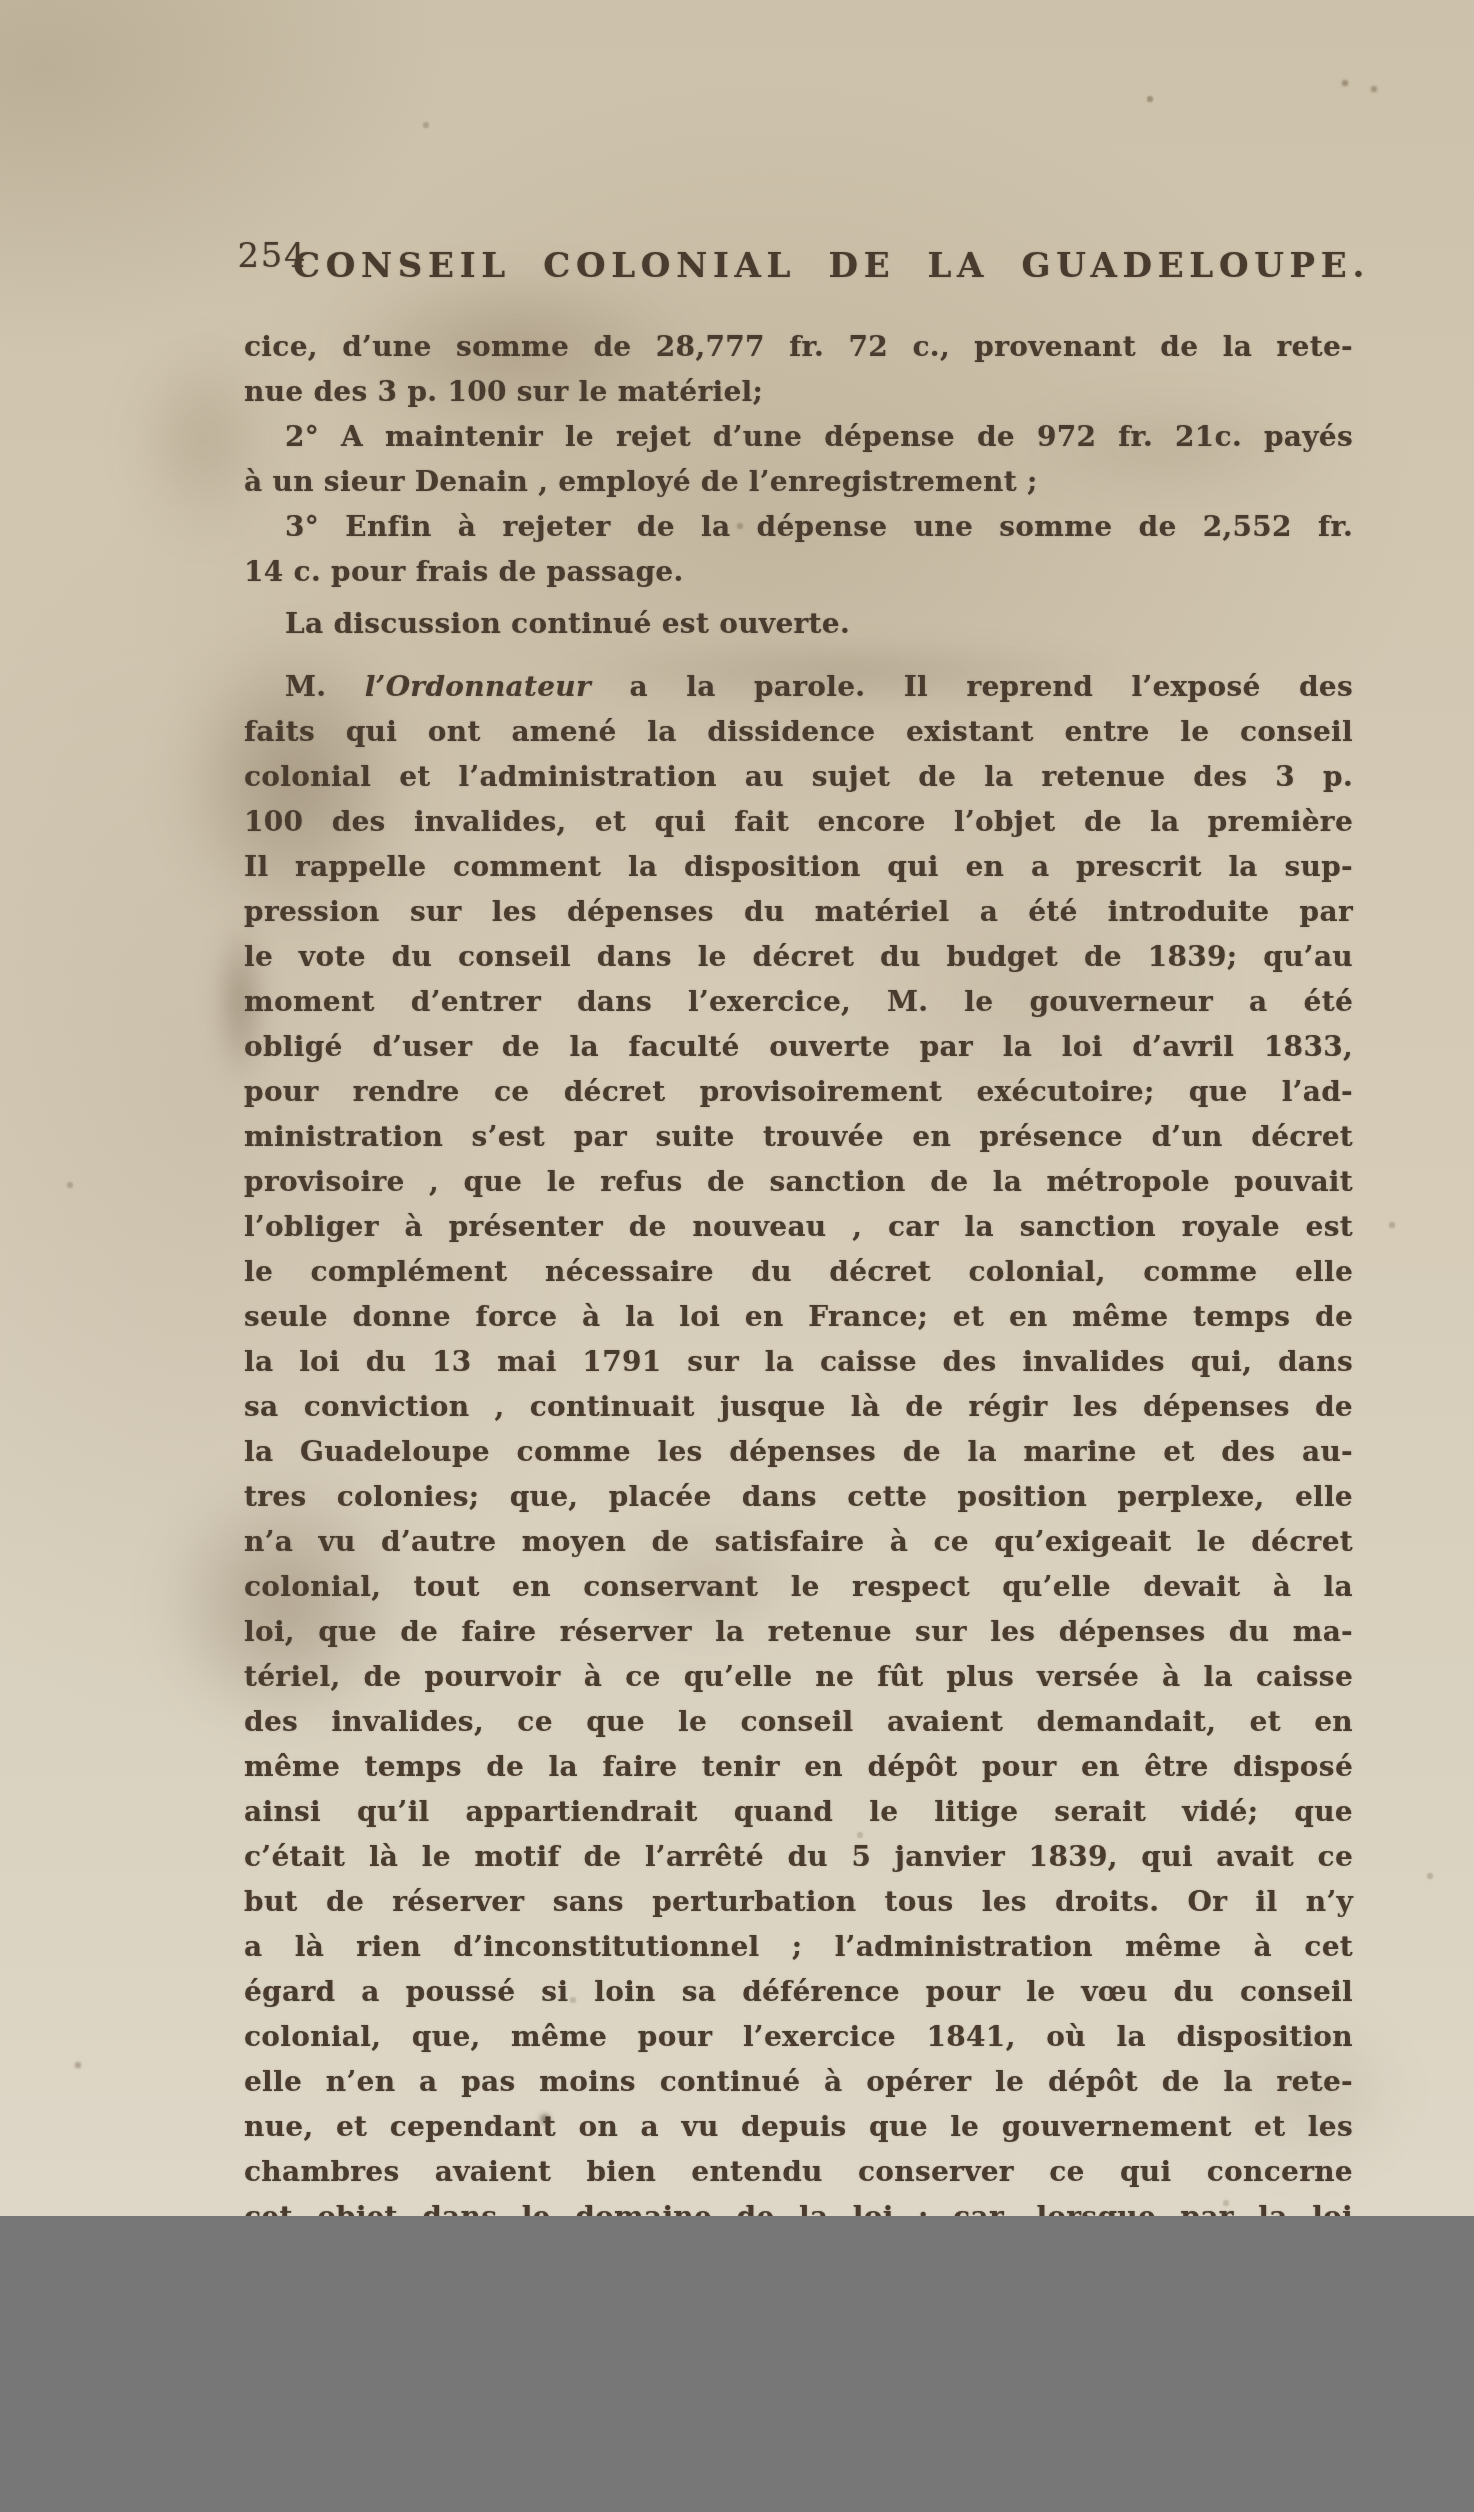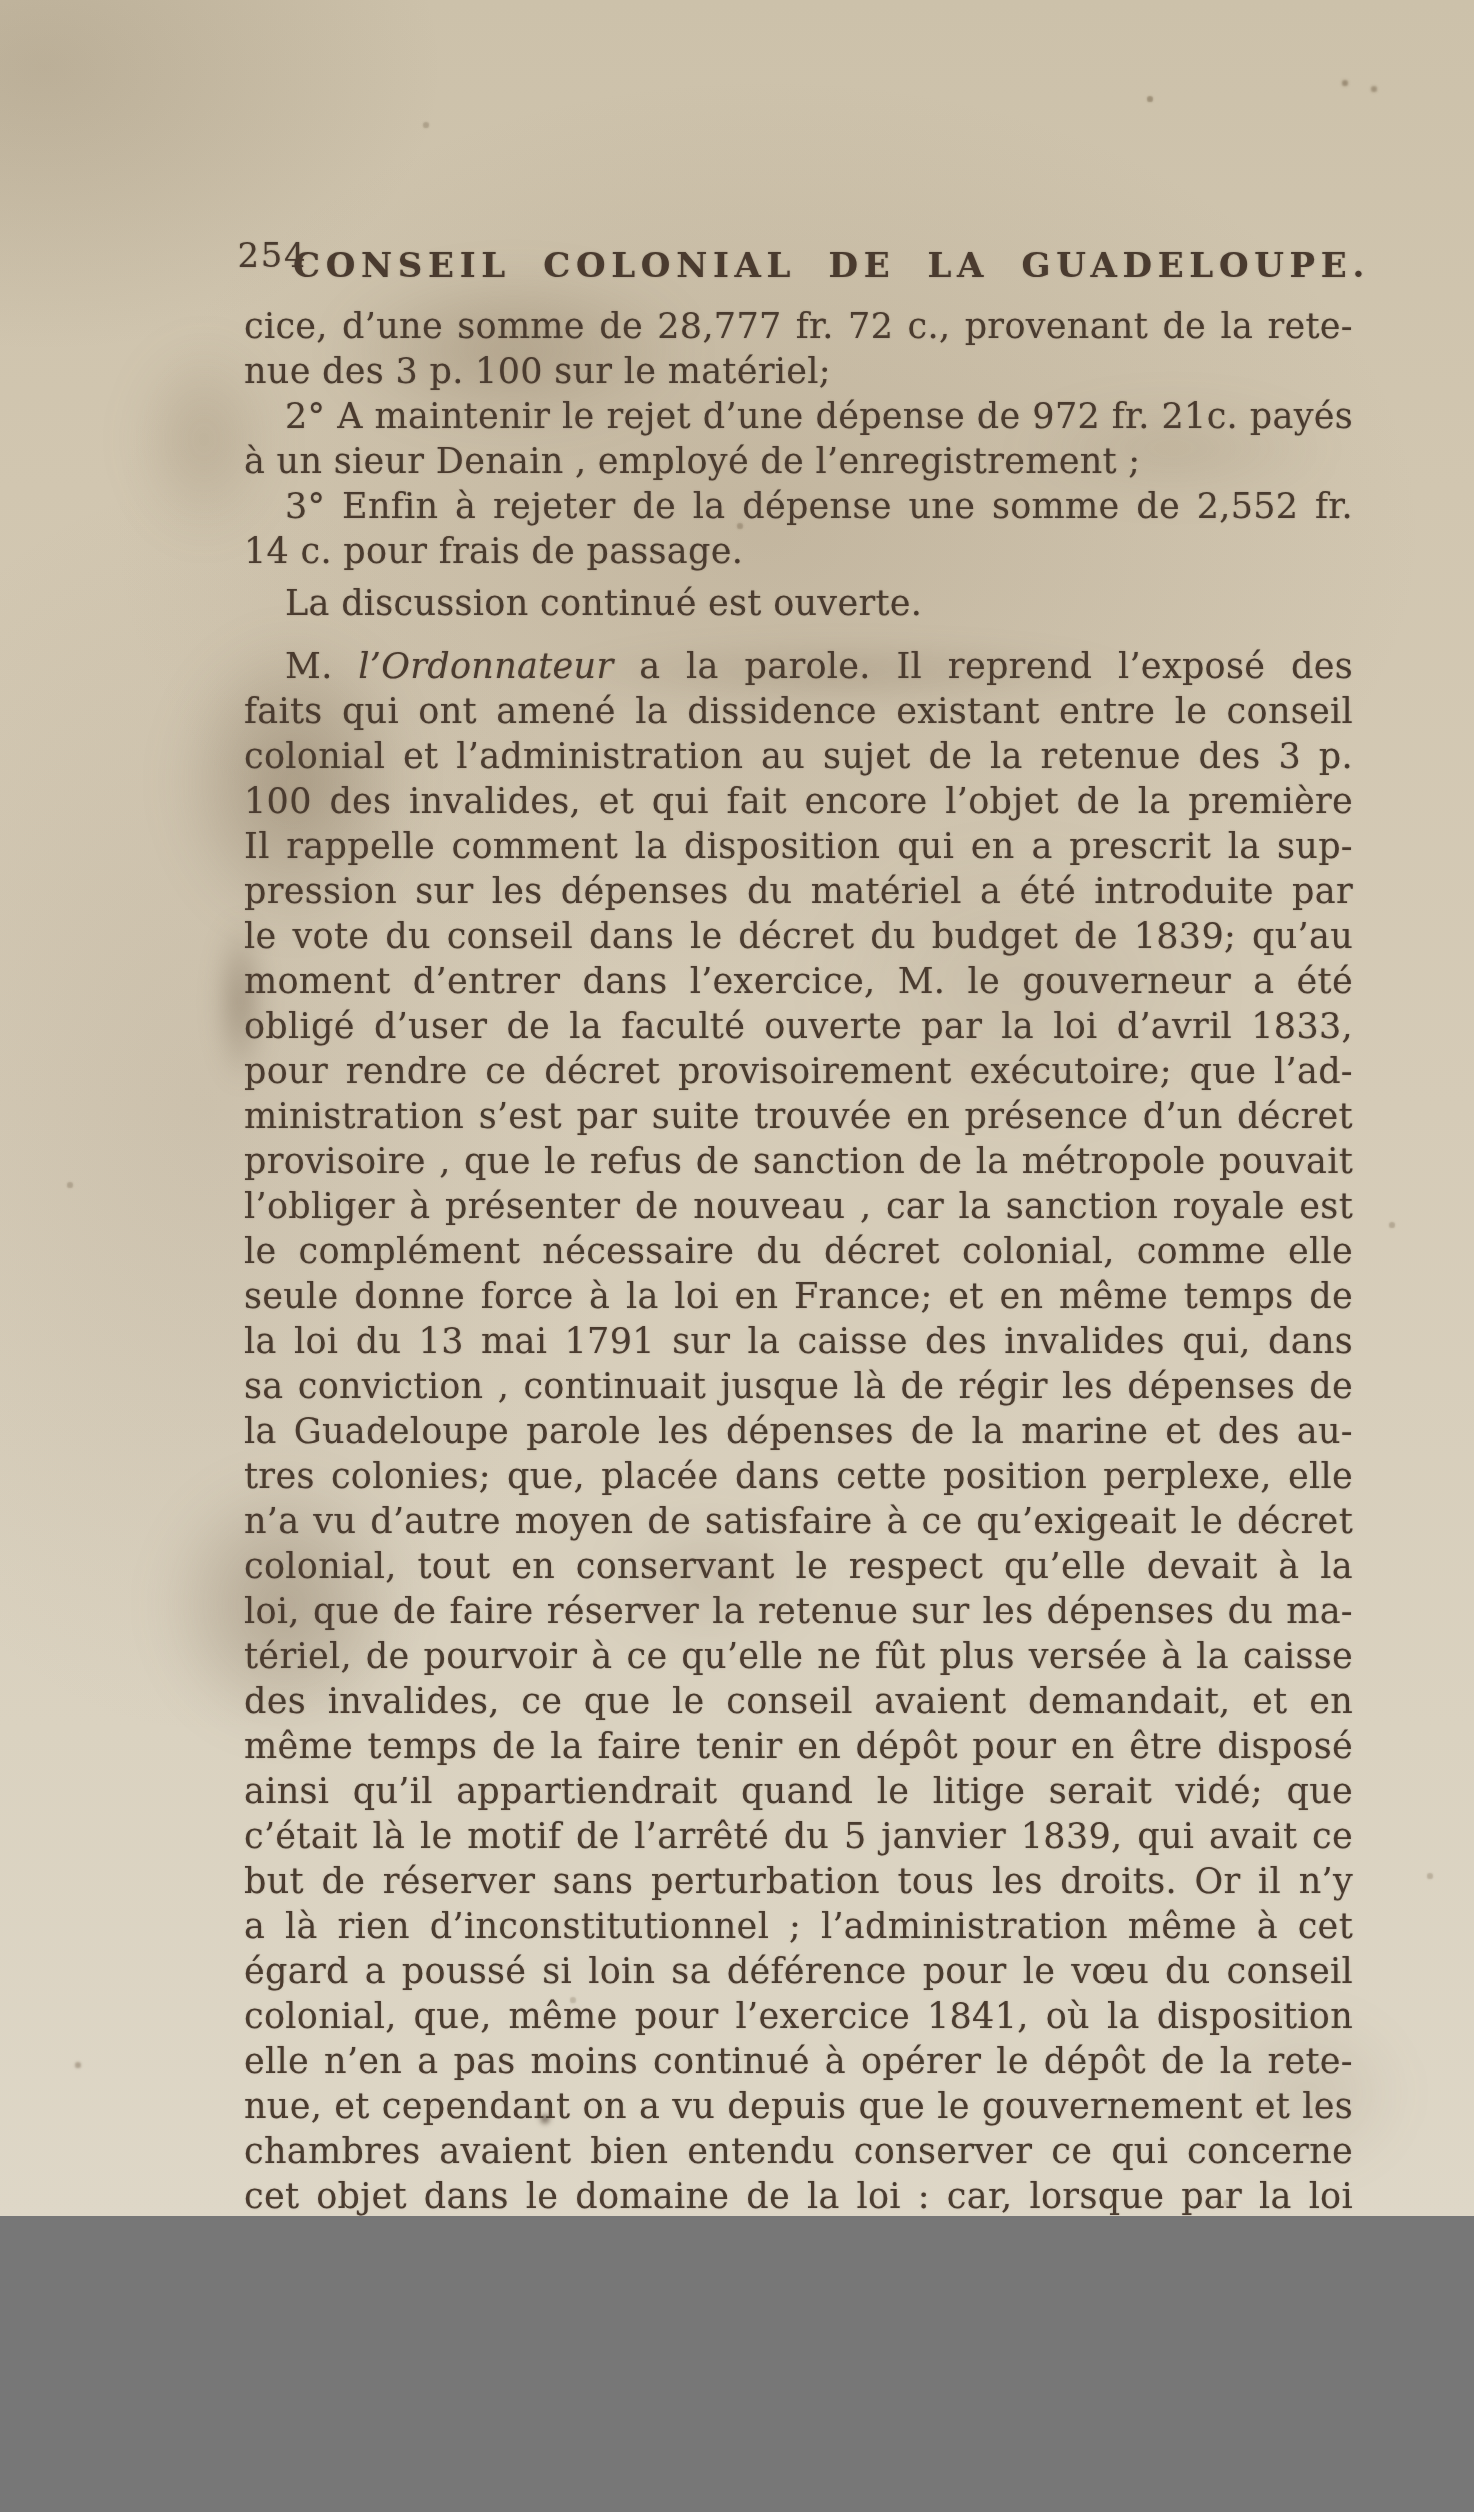--- a/index.html
+++ b/index.html
@@ -57,23 +57,24 @@
   }
   .runtitle{
     position:absolute;left:33px;right:-33px;top:9.8px;
     text-align:center;
     font-size:34px;font-weight:700;
     letter-spacing:5.7px;word-spacing:14.7px;
     text-shadow:0 0 1.6px rgba(74,59,47,0.45);
   }
   
   .textblock{
-    position:absolute;left:244px;top:304px;width:1109px;
-    font-size:35px;line-height:45px;letter-spacing:0.3px;
+    position:absolute;left:244px;top:324px;width:1109px;
+    font-size:28px;line-height:45px;letter-spacing:0.3px;
     text-shadow:0 0 1.6px rgba(74,59,47,0.40);
+    font-weight:bold;
   }
   .para{margin:0;}
   .textblock .para:nth-of-type(4){margin-top:6.5px;}
   .textblock .para:nth-of-type(5){margin-top:18px;}
   .line{text-align:justify;text-align-last:justify;}
   .line.last{text-align-last:left;}
   .line.ind{text-indent:41px;}
   .line i{font-style:italic;}
 </style>
 </head>
@@ -128,21 +129,21 @@
         <div class="line">moment d’entrer dans l’exercice, M. le gouverneur a été</div>
         <div class="line">obligé d’user de la faculté ouverte par la loi d’avril 1833,</div>
         <div class="line">pour rendre ce décret provisoirement exécutoire; que l’ad-</div>
         <div class="line">ministration s’est par suite trouvée en présence d’un décret</div>
         <div class="line">provisoire , que le refus de sanction de la métropole pouvait</div>
         <div class="line">l’obliger à présenter de nouveau , car la sanction royale est</div>
         <div class="line">le complément nécessaire du décret colonial, comme elle</div>
         <div class="line">seule donne force à la loi en France; et en même temps de</div>
         <div class="line">la loi du 13 mai 1791 sur la caisse des invalides qui, dans</div>
         <div class="line">sa conviction , continuait jusque là de régir les dépenses de</div>
-        <div class="line">la Guadeloupe parole les dépenses de la marine et des au-</div>
+        <div class="line">la Guadeloupe comme les dépenses de la marine et des au-</div>
         <div class="line">tres colonies; que, placée dans cette position perplexe, elle</div>
         <div class="line">n’a vu d’autre moyen de satisfaire à ce qu’exigeait le décret</div>
         <div class="line">colonial, tout en conservant le respect qu’elle devait à la</div>
         <div class="line">loi, que de faire réserver la retenue sur les dépenses du ma-</div>
         <div class="line">tériel, de pourvoir à ce qu’elle ne fût plus versée à la caisse</div>
         <div class="line">des invalides, ce que le conseil avaient demandait, et en</div>
         <div class="line">même temps de la faire tenir en dépôt pour en être disposé</div>
         <div class="line">ainsi qu’il appartiendrait quand le litige serait vidé; que</div>
         <div class="line">c’était là le motif de l’arrêté du 5 janvier 1839, qui avait ce</div>
         <div class="line">but de réserver sans perturbation tous les droits. Or il n’y</div>

